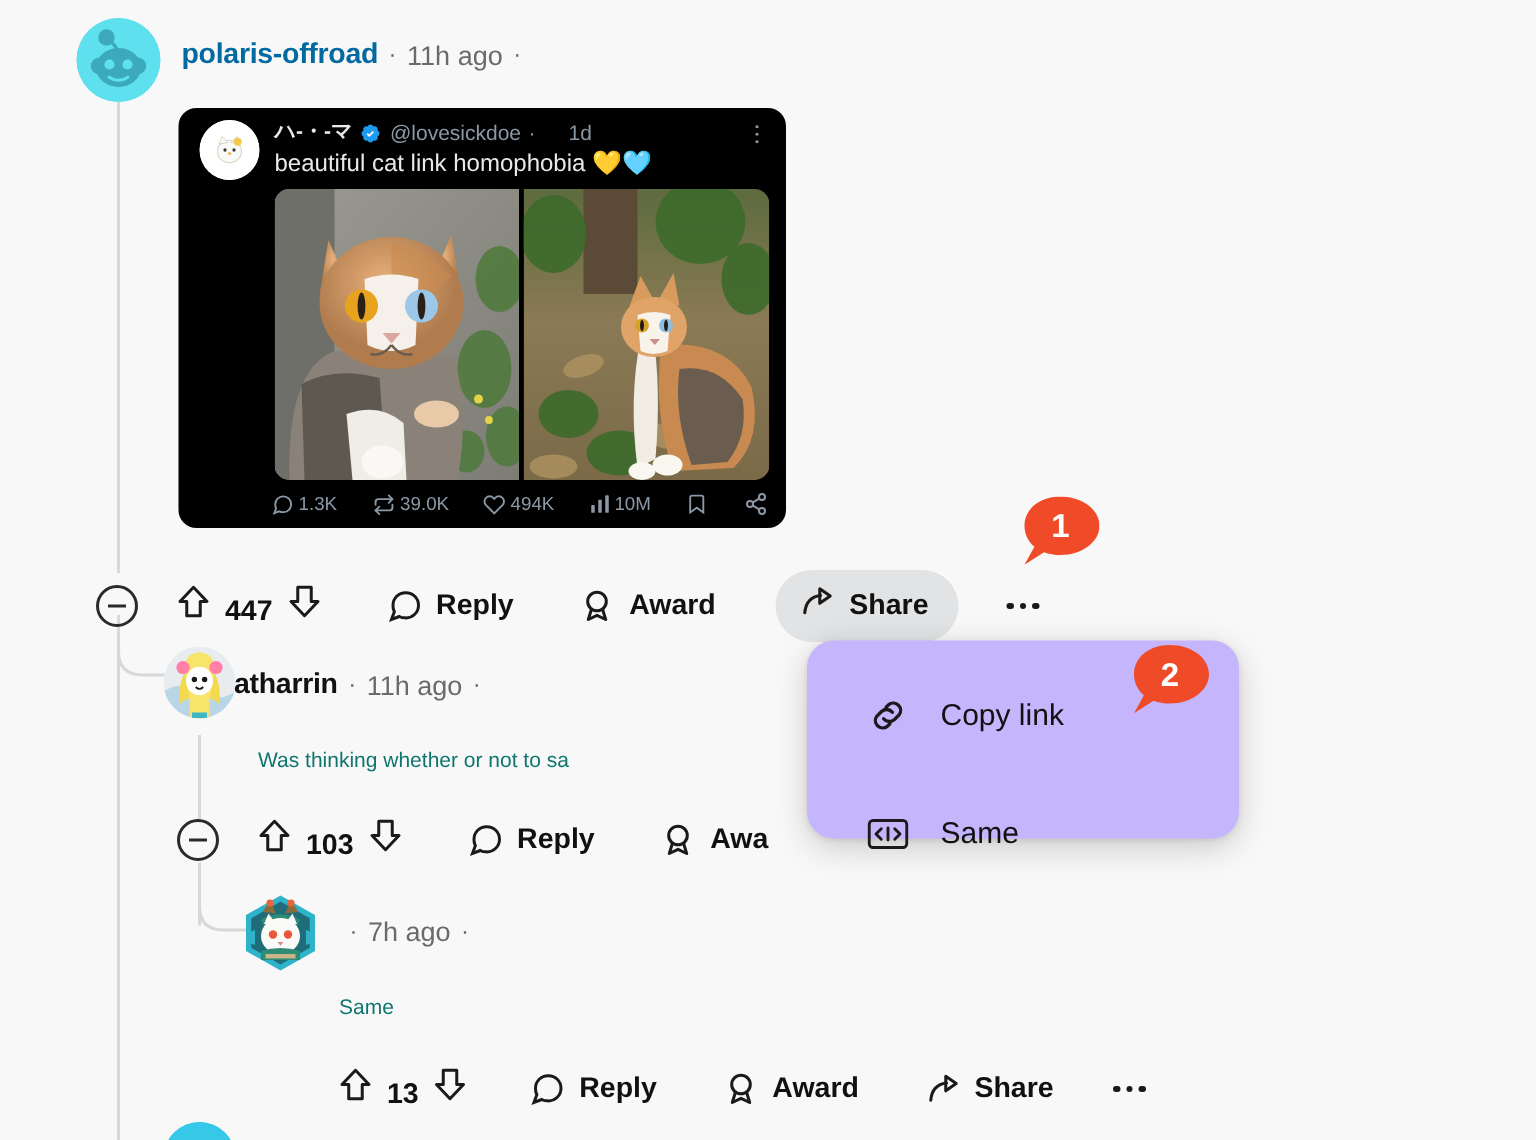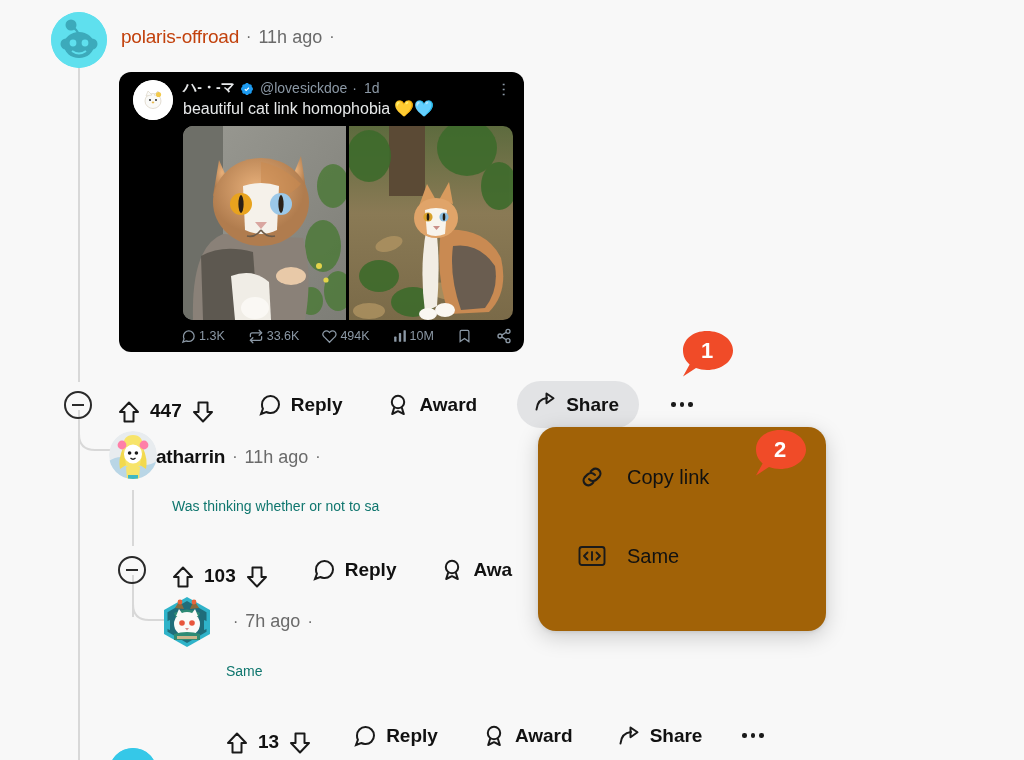--- a/index.html
+++ b/index.html
@@ -21,21 +21,21 @@
   
   .avatar { position: absolute; border-radius: 50%; overflow: hidden; }
   .avatar svg, .avatar div { display: block; }
 
   
   .post-header {
     position: absolute; left: 121px; top: 26px;
     display: flex; align-items: center; gap: 0px;
     font-size: 19px;
   }
-  .post-author { font-weight: normal; color: #c2410c; letter-spacing: -0.2px; }
+  .post-author { font-weight: bold; color: #0369a1; letter-spacing: -0.2px; }
   .meta-dot { color: #6A6A6A; margin: 0 7px; font-size: 16px; }
   .post-time { color: #6A6A6A; font-size: 18px; }
 
   
   .tweet-card {
     position: absolute; left: 119px; top: 72px;
     width: 405px; height: 280px;
     background: #000; border-radius: 12px; overflow: hidden;
   }
   .tweet-top { position: relative; height: 56px; }
@@ -84,21 +84,21 @@
   
   .action-bar {
     position: absolute; display: flex; align-items: center;
     font-size: 19px; color: #111; font-weight: bold;
   }
   .act {
     display: flex; align-items: center; gap: 9px;
     cursor: pointer; white-space: nowrap;
   }
   .act svg { display: block; flex: none; }
-  .vote-group { display: flex; align-items: flex-start; gap: 10px; margin-top: 20px; }
+  .vote-group { display: flex; align-items: flex-end; gap: 10px; }
   .vote-count { font-weight: bold; font-size: 19px; }
   .collapse-btn {
     width: 28px; height: 28px; border: 2px solid #2A2A2A; border-radius: 50%;
     display: flex; align-items: center; justify-content: center;
   }
   .collapse-btn span {
     display: block; width: 12px; height: 2px; background: #2A2A2A;
   }
   .share-pill {
     background: #E2E3E5; border-radius: 999px;
@@ -115,22 +115,22 @@
   }
   .comment-author { font-weight: bold; color: #111; letter-spacing: -0.2px; }
   .comment-body {
     position: absolute; font-size: 14px; color: #0f766e;
     white-space: nowrap;
   }
 
   
   .share-menu {
     position: absolute; left: 538px; top: 427px;
-    width: 288px; height: 204px;
-    background: #a16207; border-radius: 18px;
+    width: 288px; height: 132px;
+    background: #c4b5fd; border-radius: 18px;
     box-shadow: 0 6px 22px rgba(0,0,0,0.18), 0 1px 4px rgba(0,0,0,0.10);
     z-index: 40;
   }
   .menu-item {
     position: absolute; left: 40px; display: flex; align-items: center; gap: 21px;
     font-size: 20px; color: #111; cursor: pointer;
   }
   .menu-item svg { display: block; flex: none; }
 
   
@@ -209,21 +209,21 @@
       <div class="tweet-names">
         <span class="tw-name">ハ-・-マ</span>
         <span class="tw-verified">
           <svg width="14" height="14" viewBox="0 0 24 24">
             <path fill="#1D9BF0" d="M22.25 12c0-1.43-.88-2.67-2.19-3.34.46-1.39.2-2.9-.81-3.91s-2.52-1.27-3.91-.81C14.67 2.63 13.43 1.75 12 1.75s-2.67.88-3.34 2.19c-1.39-.46-2.9-.2-3.91.81s-1.27 2.52-.81 3.91C2.63 9.33 1.75 10.57 1.75 12s.88 2.67 2.19 3.34c-.46 1.39-.2 2.9.81 3.91s2.52 1.27 3.91.81c.67 1.31 1.91 2.19 3.34 2.19s2.67-.88 3.34-2.19c1.39.46 2.9.2 3.91-.81s1.27-2.52.81-3.91c1.31-.67 2.19-1.91 2.19-3.34z"></path>
             <path fill="#fff" d="M10.6 15.9l-3-3 1.4-1.4 1.6 1.6 4-4 1.4 1.4-5.4 5.4z"></path>
           </svg>
         </span>
         <span class="tw-handle">@lovesickdoe</span>
         <span class="tw-handle" style="margin-left:5px;">·</span>
-        <span class="tw-handle" style="margin-left:7px;">1d</span>
+        <span class="tw-handle" style="margin-left:22px;">1d</span>
       </div>
       <div class="tweet-text">beautiful cat link homophobia 💛🩵</div>
       <div class="tweet-more">⋯</div>
     </div>
 
     <div class="tweet-media">
       <div class="photo left">
         <svg width="163" height="194" viewBox="0 0 163 194" preserveAspectRatio="none">
           <defs>
             <linearGradient id="gLp" x1="0" y1="0" x2="1" y2="1">
@@ -321,21 +321,21 @@
       </div>
       <div class="stat">
         <span>
           <svg width="16" height="15" viewBox="0 0 24 24" fill="none" stroke="#8B98A5" stroke-width="2" stroke-linecap="round" stroke-linejoin="round">
             <path d="M17 2l4 4-4 4"></path>
               <path d="M3 12V9a3 3 0 0 1 3-3h15"></path>
             <path d="M7 22l-4-4 4-4"></path>
               <path d="M21 12v3a3 3 0 0 1-3 3H3"></path>
           </svg>
         </span>
-        <span>33.6K</span>
+        <span>39.0K</span>
       </div>
       <div class="stat">
         <span>
           <svg width="15" height="15" viewBox="0 0 24 24" fill="none" stroke="#8B98A5" stroke-width="2">
             <path d="M20.8 4.6a5.5 5.5 0 0 0-7.8 0L12 5.7l-1-1.1a5.5 5.5 0 0 0-7.8 7.8l1.1 1L12 21.2l7.7-7.8 1.1-1a5.5 5.5 0 0 0 0-7.8z"></path>
           </svg>
         </span>
         <span>494K</span>
       </div>
       <div class="stat">

